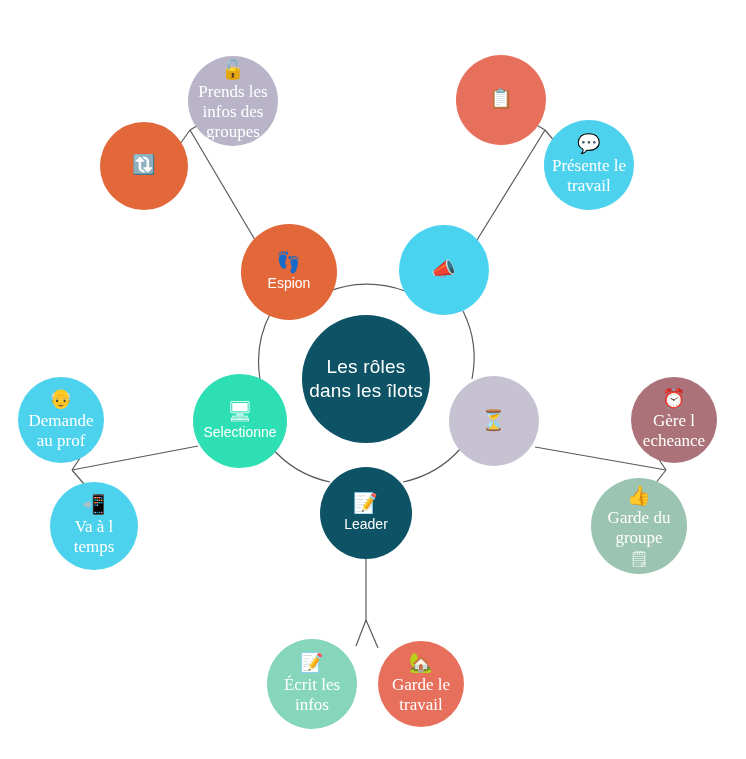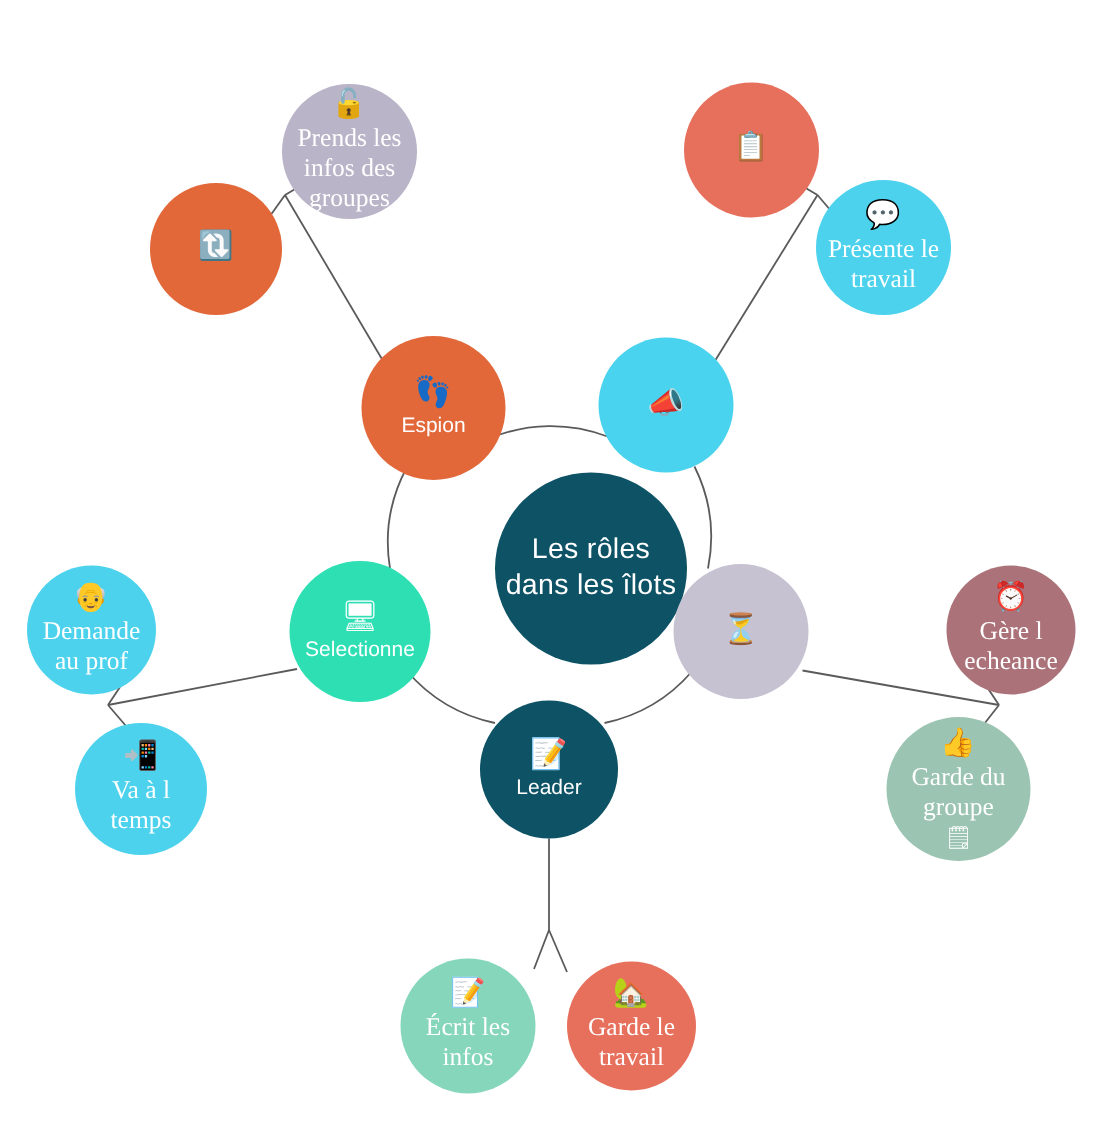--- a/index.html
+++ b/index.html
@@ -96,21 +96,21 @@
       <path d="M 535 447 L 666 470"></path>
       <path d="M 666 470 L 658 458"></path>
       <path d="M 666 470 L 655 484"></path>
 
       <path d="M 366 559 L 366 620"></path>
       <path d="M 366 620 L 356 646"></path>
       <path d="M 366 620 L 378 648"></path>
     </g>
   </svg>
 
-  <div class="node center-node" id="center-node" style="left: 302px; top: 315px; width: 128px; height: 128px; background: rgb(13, 82, 101); margin-left: 28px;">
+  <div class="node center-node" id="center-node" style="left: 302px; top: 315px; width: 128px; height: 128px; background: rgb(13, 82, 101);">
     <span class="lbl">Les rôles
 dans les îlots</span>
   </div>
 
   <div id="roles-layer">
       <div class="node role-node" style="left: 241px; top: 224px; width: 96px; height: 96px; background: rgb(226, 104, 58);">
         <span class="ico">👣</span>
         <span class="lbl">Espion</span>
       </div>
       <div class="node role-node" style="left: 399px; top: 225px; width: 90px; height: 90px; background: rgb(73, 211, 238);">

